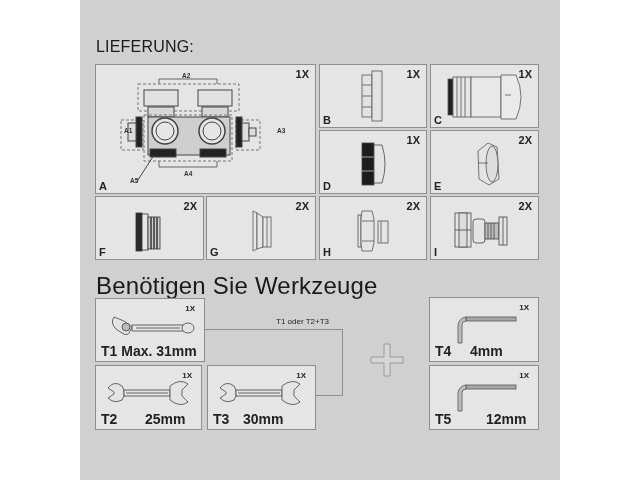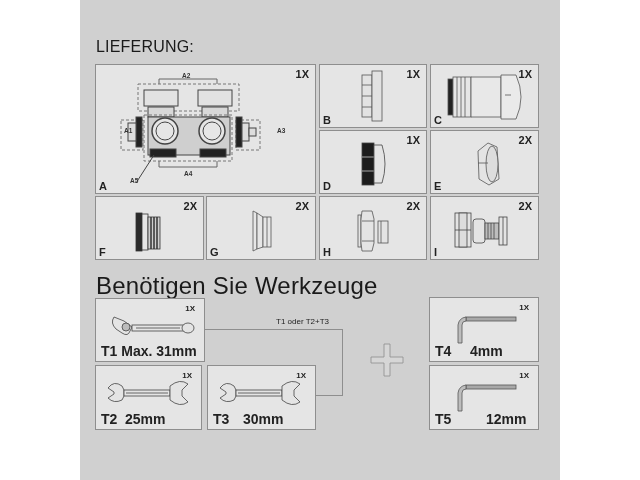--- a/index.html
+++ b/index.html
@@ -206,21 +206,21 @@
   <svg class="ill" width="107" height="65">
     <g stroke="#444" stroke-width="0.8" fill="#e4e4e4">
       <path d="M12 22 Q18 14 26 20 L28 24 L28 30 L26 34 Q18 38 12 32 L18 28 L18 26 Z"></path>
       <rect x="28" y="24" width="46" height="6"></rect>
       <line x1="30" y1="27" x2="72" y2="27"></line>
       <path d="M74 20 Q84 12 92 18 L86 24 L86 30 L92 36 Q84 42 74 34 Z"></path>
     </g>
   </svg>
   <span class="tqty">1X</span>
   <span class="tlbl">T2</span>
-  <span class="tsize" style="left:29px;text-align:center;">25mm</span>
+  <span class="tsize" style="left:49px;text-align:center;">25mm</span>
 </div>
 
 <div class="box" style="left:207px; top:365px; width:109px; height:65px;">
   <svg class="ill" width="109" height="65">
     <g stroke="#444" stroke-width="0.8" fill="#e4e4e4">
       <path d="M12 22 Q18 14 26 20 L28 24 L28 30 L26 34 Q18 38 12 32 L18 28 L18 26 Z"></path>
       <rect x="28" y="24" width="46" height="6"></rect>
       <line x1="30" y1="27" x2="72" y2="27"></line>
       <path d="M74 20 Q84 12 92 18 L86 24 L86 30 L92 36 Q84 42 74 34 Z"></path>
     </g>

